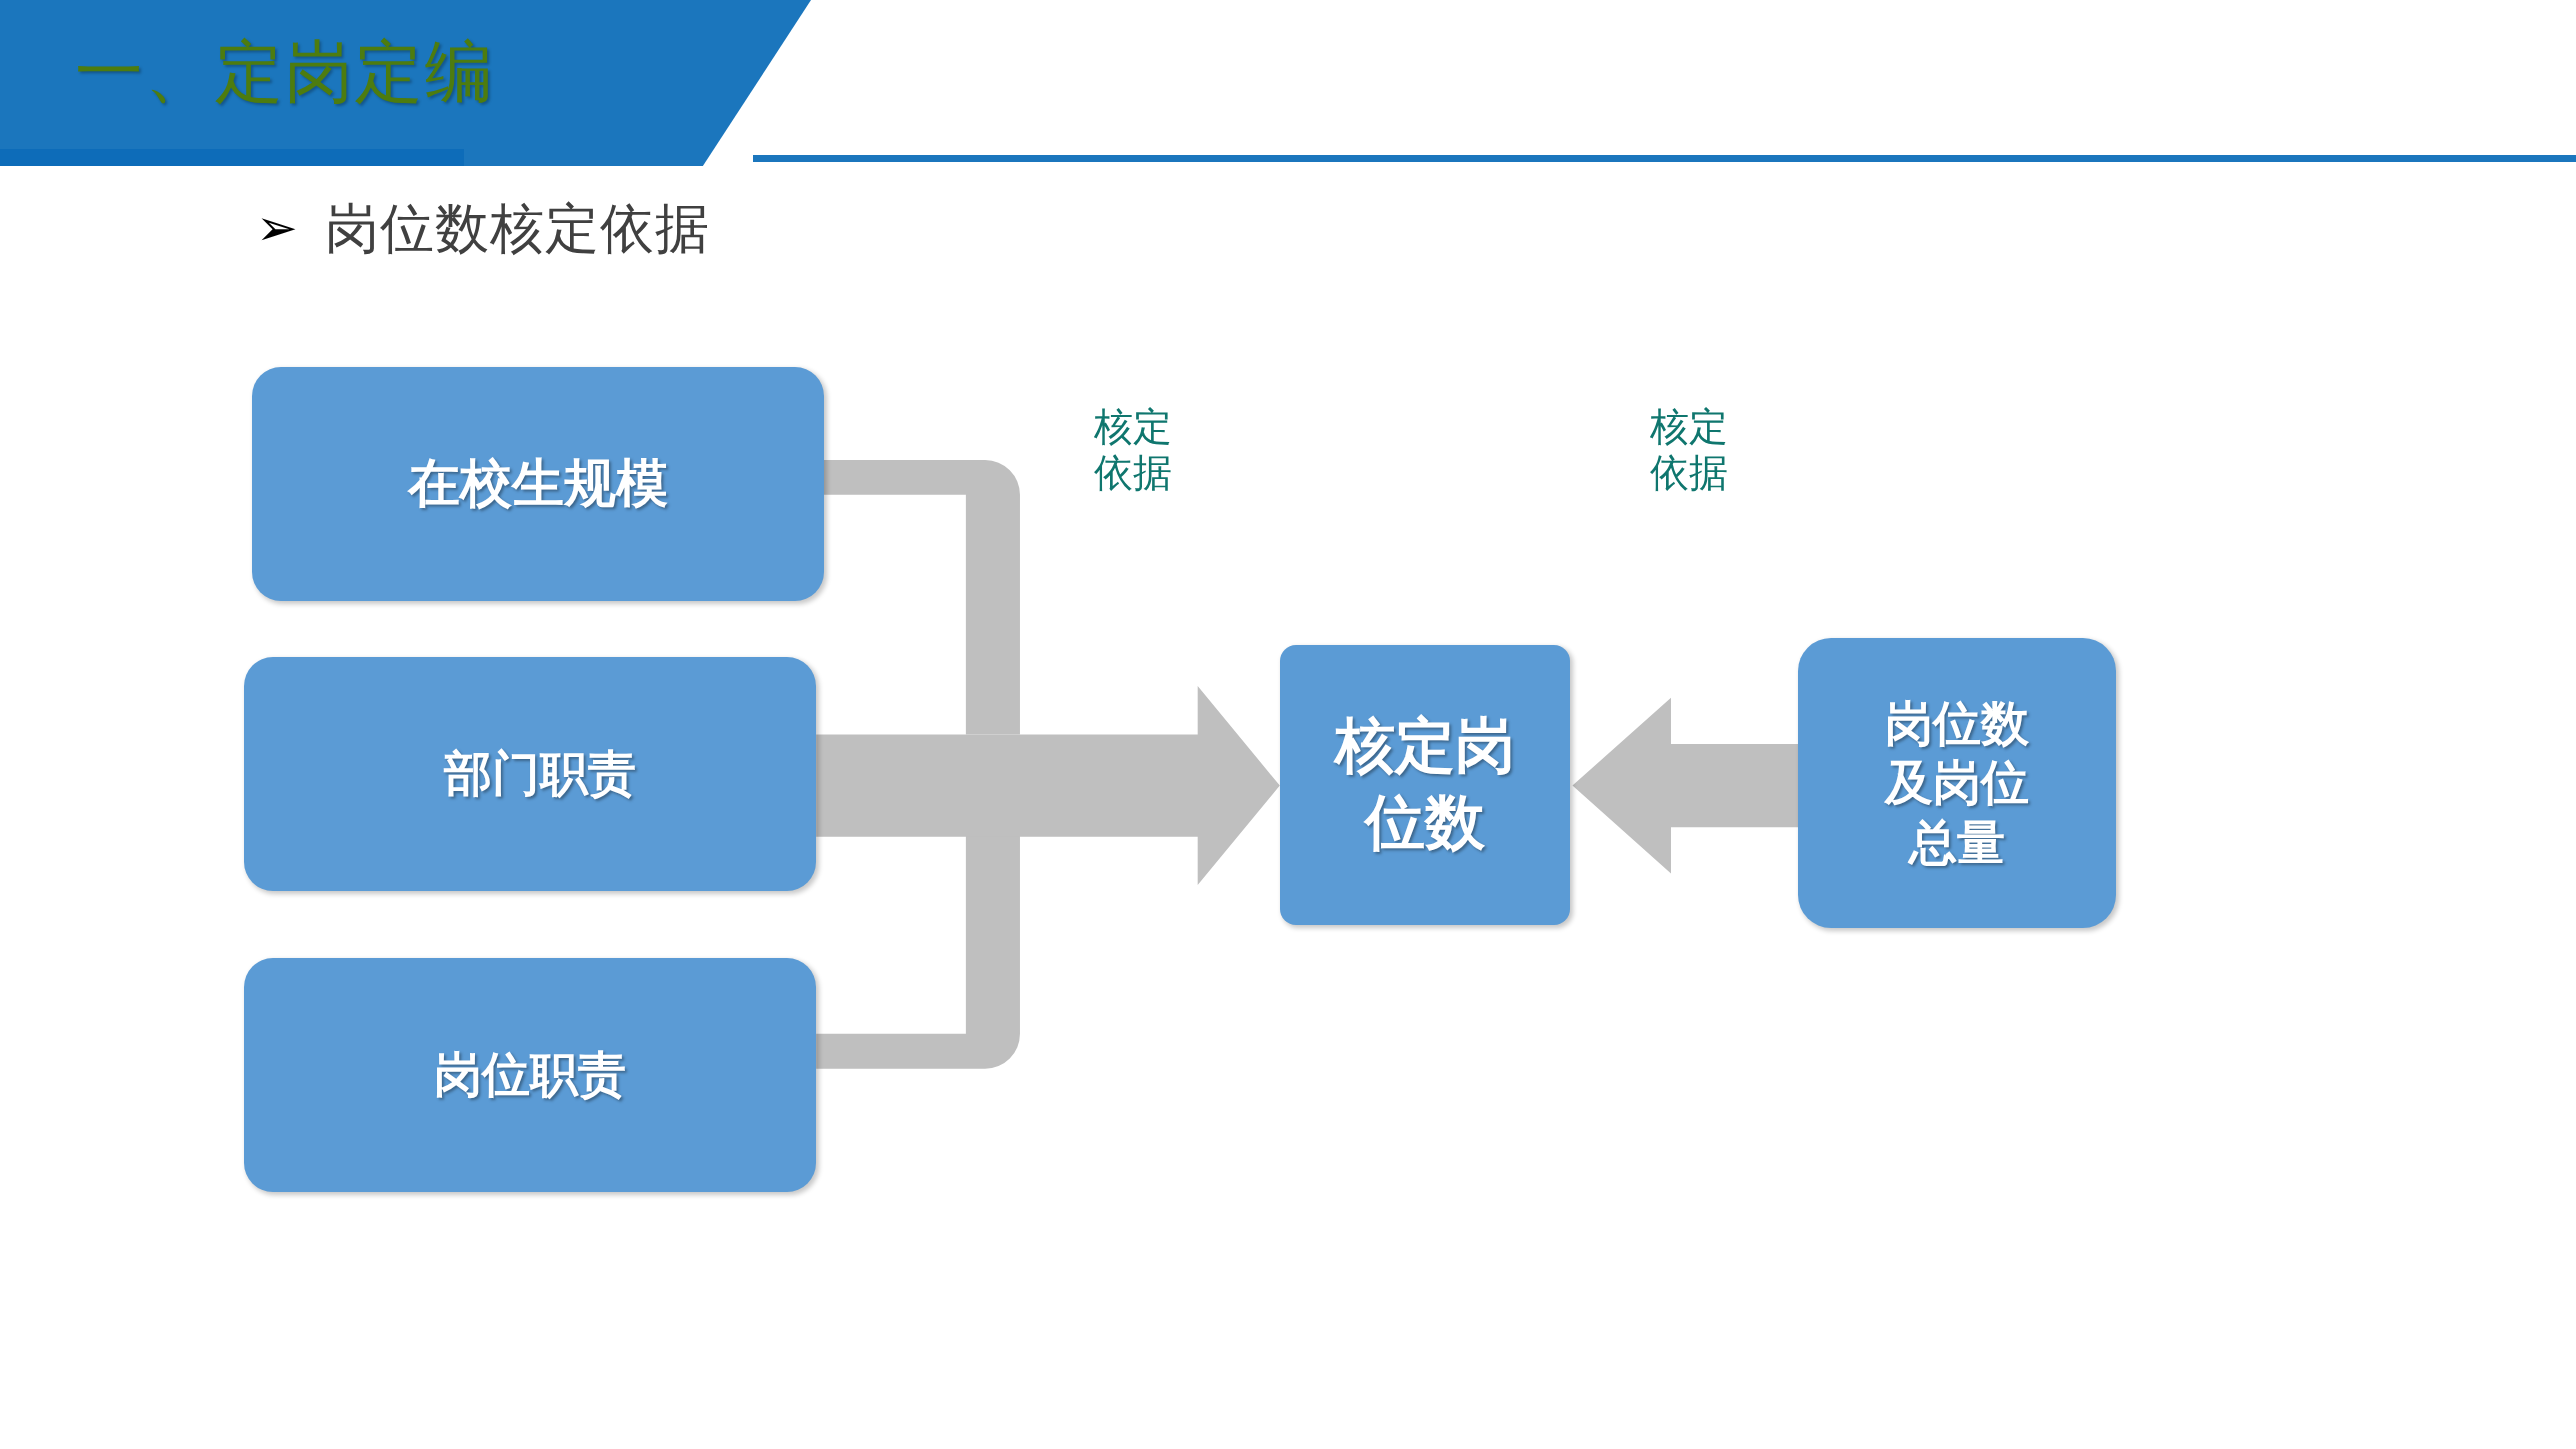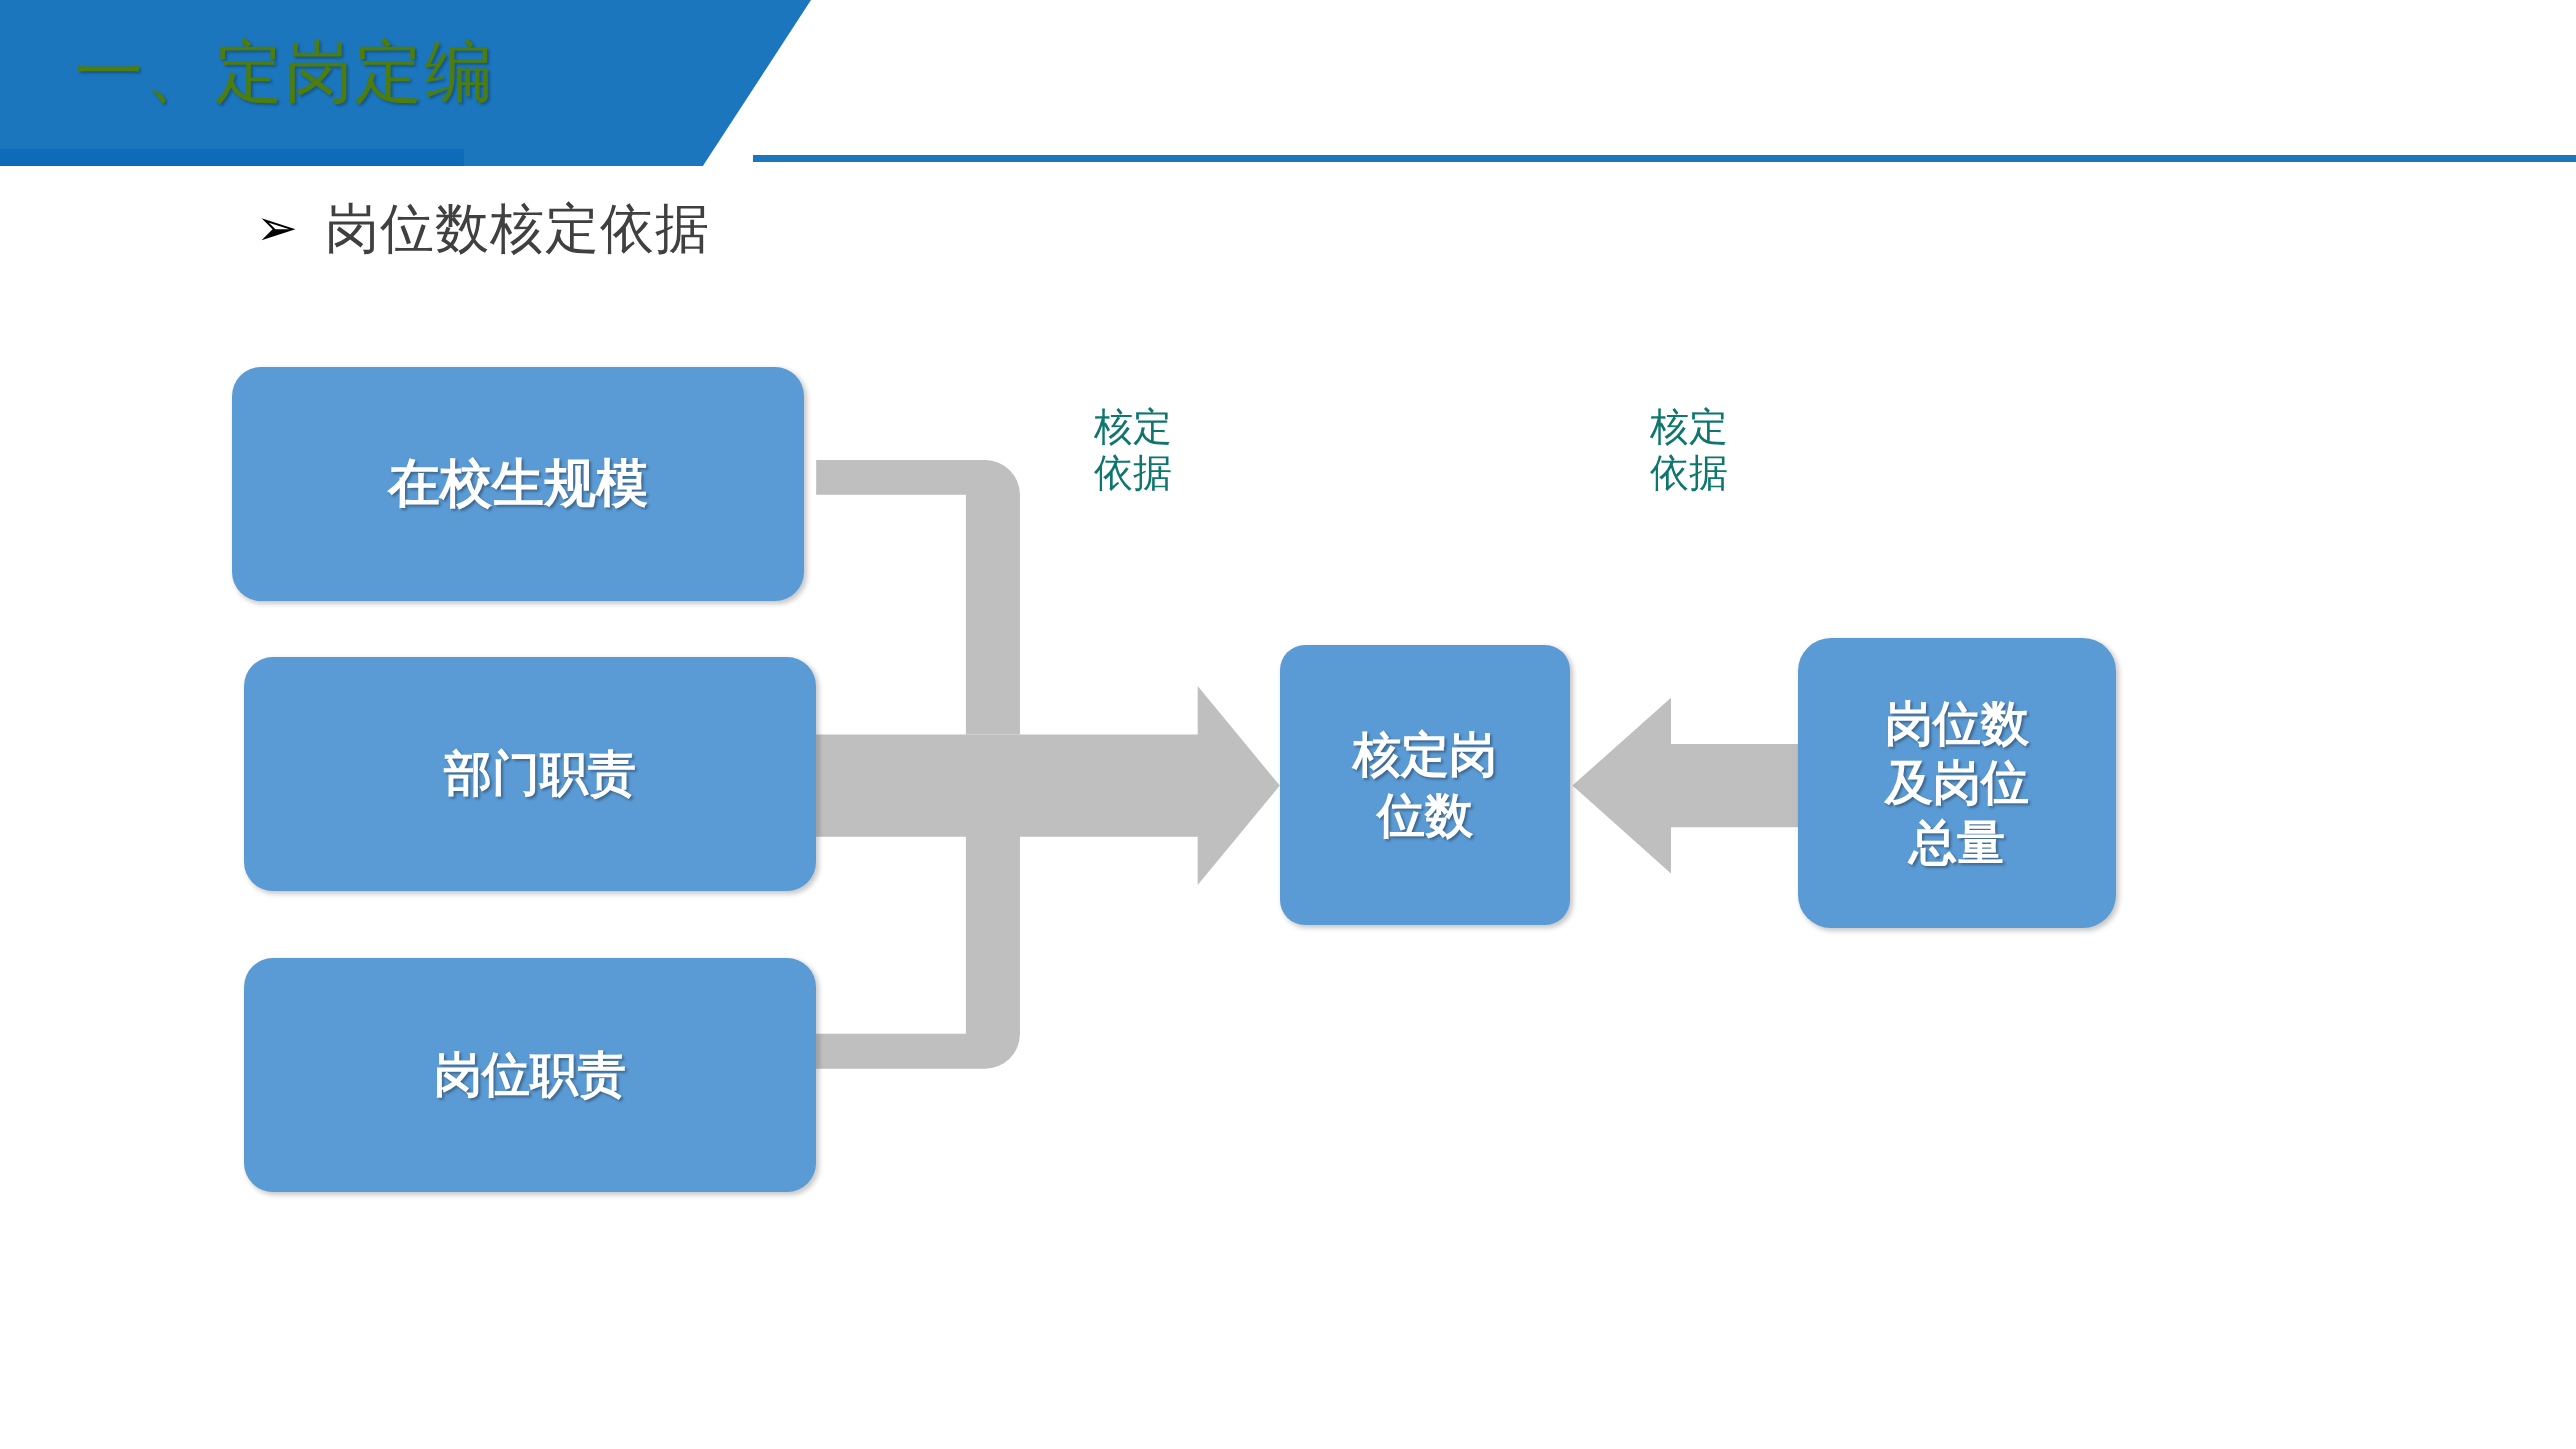--- a/index.html
+++ b/index.html
@@ -110,40 +110,40 @@
     text-align: center;
     color: #ffffff;
     font-weight: bold;
     box-sizing: border-box;
     box-shadow: 2.9px 2.9px 4.8px rgba(0,0,0,0.22);
     text-shadow: 1.9px 1.9px 2.9px rgba(0,0,0,0.35);
   }
 
   
   #node-enrollment {
-    left: 232px;  top:  48px;  width: 572px; height: 234px;
+    left: 252px;  top:  48px;  width: 572px; height: 234px;
     font-size: 52px;
     align-items: center;
   }
   #node-dept-duty {
     left: 244px;  top:  338px; width: 572px; height: 234px;
     font-size: 48px;
     padding-left: 20px;
   }
   #node-post-duty {
     left: 244px;  top:  639px; width: 572px; height: 234px;
     font-size: 48px;
   }
 
   
   #node-approved {
     left: 1280px; top: 326px; width: 290px; height: 280px;
-    font-size: 48px;
+    font-size: 60px;
     line-height: 1.28;
-    border-radius: 25px;
+    border-radius: 16px;
   }
 
   
   #node-total {
     left: 1798px; top: 319px; width: 318px; height: 290px;
     font-size: 48px;
     line-height: 1.24;
     border-radius: 33px;
   }
 

